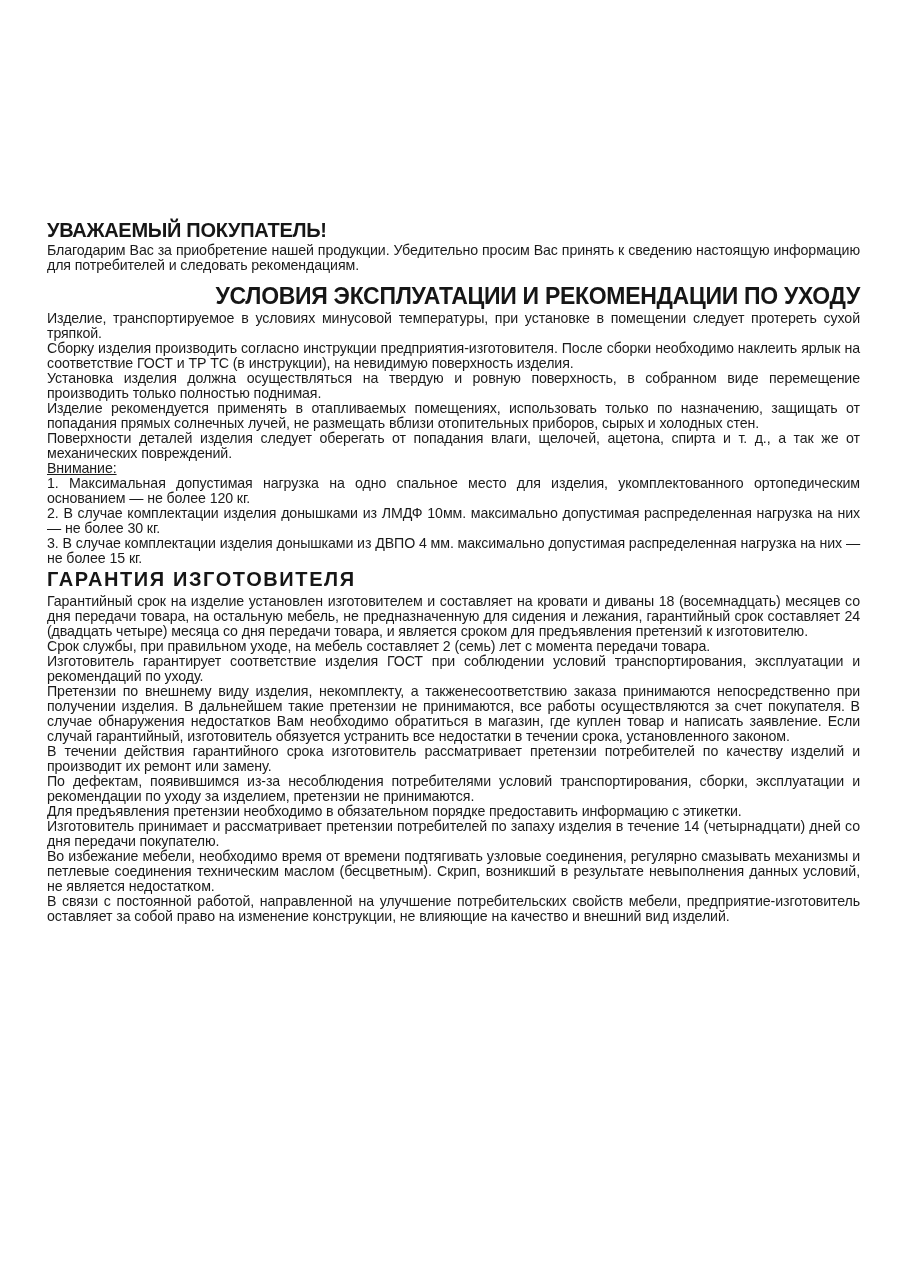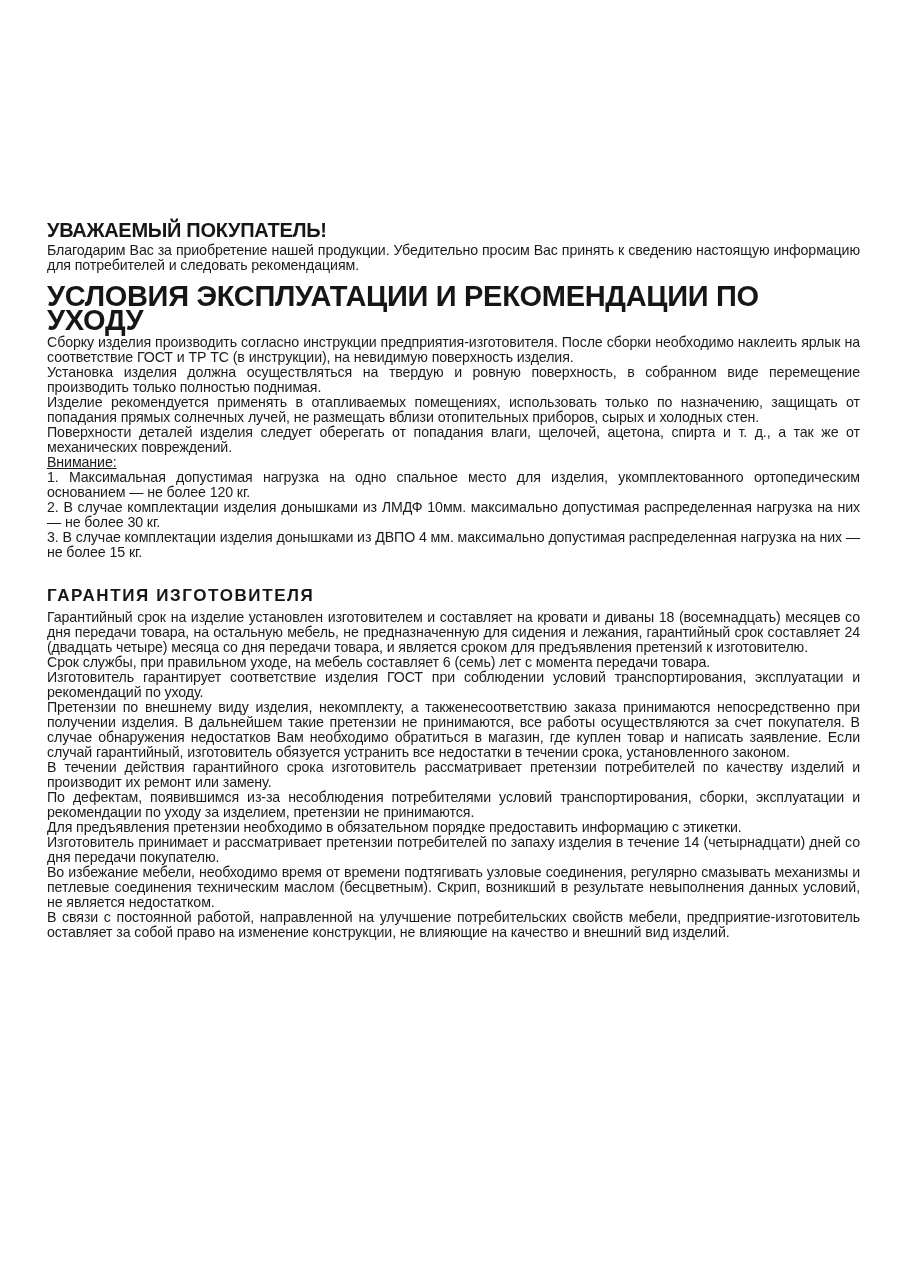--- a/index.html
+++ b/index.html
@@ -38,30 +38,31 @@
     font-weight: bold;
     text-align: left;
   }
   .h-greeting {
     font-size: 20px;
     line-height: 22px;
     letter-spacing: -0.3px;
     margin: 0 0 2px 0;
   }
   .h-care {
-    font-size: 29px;
+    font-size: 23px;
     line-height: 24px;
     letter-spacing: -0.3px;
     margin: 11px 0 3px 0;
+    text-align: right;
   }
   .h-warranty {
-    font-size: 17px;
+    font-size: 20px;
     line-height: 23px;
     letter-spacing: 1.6px;
-    margin: 24px 0 3px 0;
+    margin: 2px 0 3px 0;
   }
   .h-lift {
     font-size: 23px;
     line-height: 24.5px;
     letter-spacing: -0.3px;
     margin: 10px 0 4px 0;
   }
   .notice-label {
     font-weight: normal;
     text-decoration: underline;
@@ -73,34 +74,35 @@
 <div class="page">
   <div class="content">
 
     <section>
       <h1 class="heading h-greeting">УВАЖАЕМЫЙ ПОКУПАТЕЛЬ!</h1>
       <p>Благодарим Вас за приобретение нашей продукции. Убедительно просим Вас принять к сведению настоящую информацию для потребителей и следовать рекомендациям.</p>
     </section>
 
     <section>
       <h2 class="heading h-care">УСЛОВИЯ ЭКСПЛУАТАЦИИ И РЕКОМЕНДАЦИИ ПО УХОДУ</h2>
+      <p>Изделие, транспортируемое в условиях минусовой температуры, при установке в помещении следует протереть сухой тряпкой.</p>
       <p>Сборку изделия производить согласно инструкции предприятия-изготовителя. После сборки необходимо наклеить ярлык на соответствие ГОСТ и ТР ТС (в инструкции), на невидимую поверхность изделия.</p>
       <p>Установка изделия должна осуществляться на твердую и ровную поверхность, в собранном виде перемещение производить только полностью поднимая.</p>
       <p>Изделие рекомендуется  применять в отапливаемых помещениях, использовать только по назначению, защищать от попадания прямых солнечных лучей, не размещать вблизи отопительных приборов, сырых и холодных стен.</p>
       <p>Поверхности деталей изделия следует оберегать от попадания влаги, щелочей, ацетона, спирта и т. д., а так же от механических повреждений.</p>
       <p><span class="notice-label">Внимание:</span></p>
       <p>1. Максимальная допустимая нагрузка на одно спальное место для изделия, укомплектованного ортопедическим основанием — не более 120 кг.</p>
       <p>2. В случае комплектации изделия донышками из ЛМДФ 10мм. максимально допустимая распределенная нагрузка на них — не более 30 кг.</p>
       <p>3. В случае комплектации изделия донышками из ДВПО 4 мм. максимально допустимая распределенная нагрузка на них — не более 15 кг.</p>
     </section>
 
     <section>
       <h2 class="heading h-warranty">ГАРАНТИЯ ИЗГОТОВИТЕЛЯ</h2>
       <p>Гарантийный срок на изделие установлен изготовителем и составляет на кровати и диваны 18 (восемнадцать) месяцев со дня передачи товара, на остальную мебель, не предназначенную для сидения и лежания, гарантийный срок составляет 24 (двадцать четыре) месяца со дня передачи товара, и является сроком для предъявления претензий к изготовителю.</p>
-      <p>Срок службы, при правильном уходе, на мебель составляет 6 (семь) лет с момента передачи товара.</p>
+      <p>Срок службы, при правильном уходе, на мебель составляет 2 (семь) лет с момента передачи товара.</p>
       <p>Изготовитель гарантирует соответствие изделия ГОСТ при соблюдении условий транспортирования, эксплуатации и рекомендаций по уходу.</p>
       <p>Претензии по внешнему виду изделия, некомплекту, а такженесоответствию заказа принимаются непосредственно при получении изделия. В дальнейшем такие претензии не принимаются, все работы осуществляются за счет покупателя. В случае обнаружения недостатков  Вам необходимо обратиться в магазин, где куплен товар и написать заявление. Если случай гарантийный, изготовитель обязуется устранить все недостатки в течении срока, установленного законом.</p>
       <p>В течении действия гарантийного срока изготовитель рассматривает претензии потребителей по качеству изделий и производит их ремонт или замену.</p>
       <p>По дефектам, появившимся из-за несоблюдения потребителями условий транспортирования, сборки, эксплуатации и рекомендации по уходу за изделием, претензии не принимаются.</p>
       <p>Для предъявления претензии необходимо в обязательном порядке предоставить информацию с этикетки.</p>
       <p>Изготовитель принимает и рассматривает претензии потребителей по запаху изделия в течение 14 (четырнадцати) дней со дня передачи  покупателю.</p>
     </section>
 
     <section>
       <p>Во избежание мебели, необходимо время от времени подтягивать узловые соединения, регулярно смазывать механизмы и петлевые соединения техническим маслом (бесцветным). Скрип, возникший в результате невыполнения данных условий, не является недостатком.</p>

